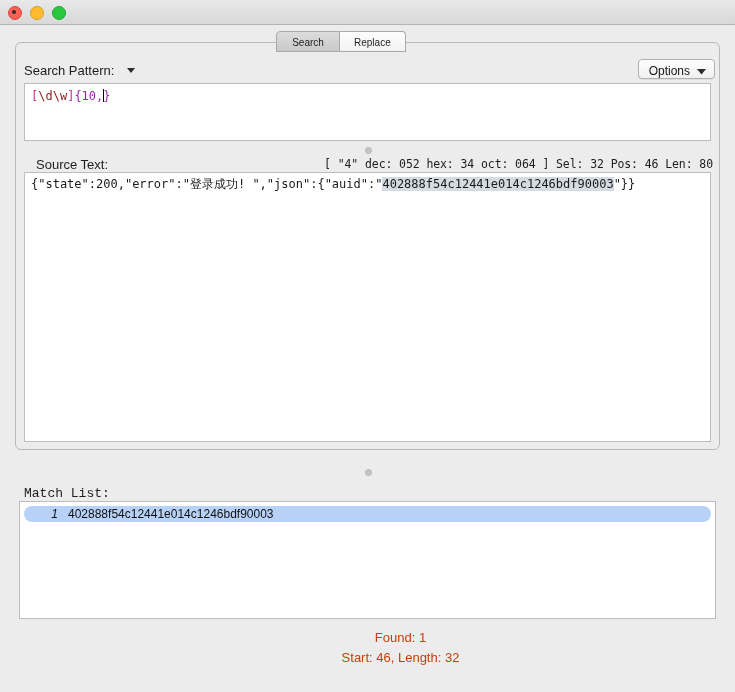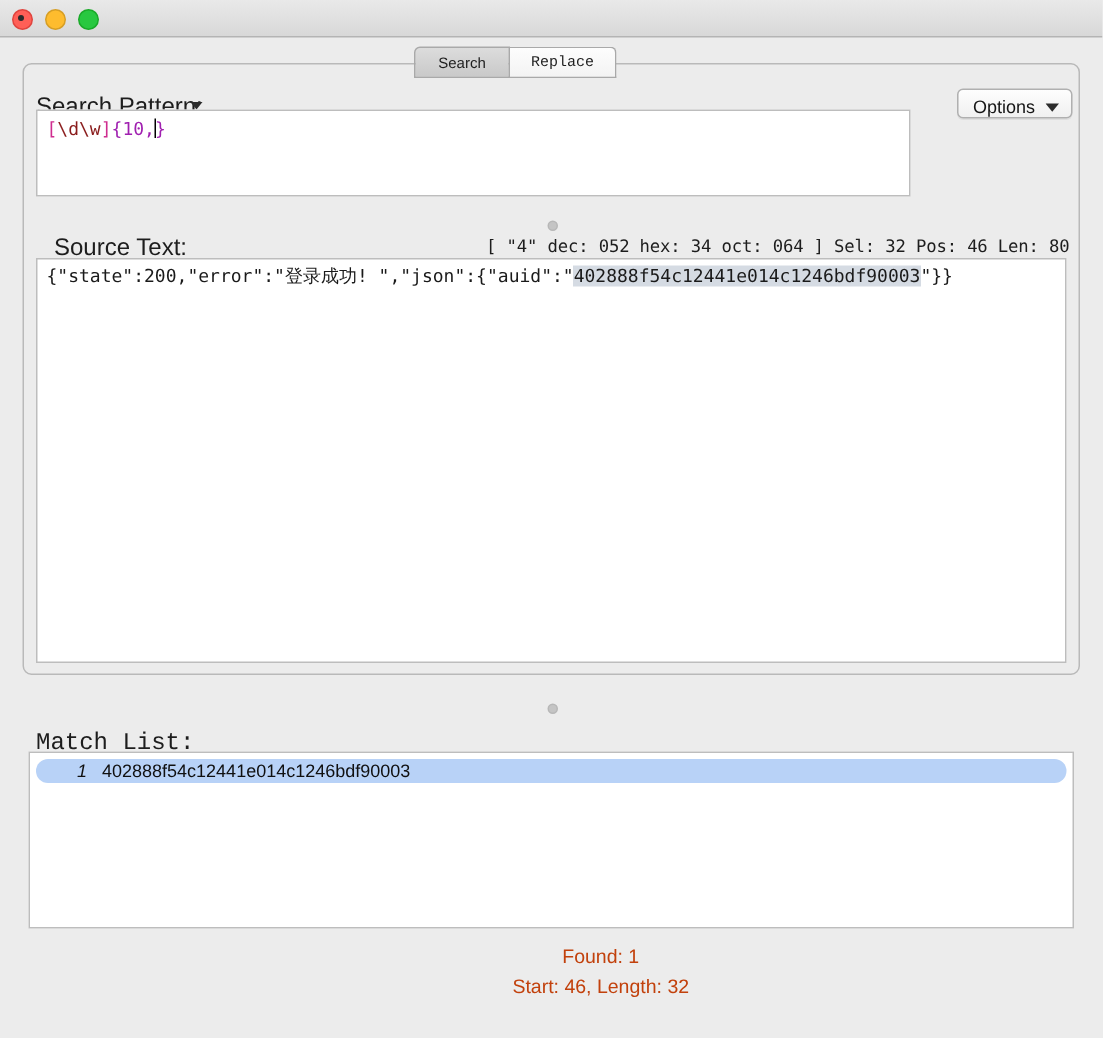--- a/index.html
+++ b/index.html
@@ -80,21 +80,20 @@
     border: 1px solid #a9a9a9;
     box-sizing: border-box;
   }
   .tab.first {
     border-top-left-radius: 4px;
     border-bottom-left-radius: 0;
   }
   .tab.last {
     border-left: none;
     border-top-right-radius: 4px;
-    font-family: Liberation Mono, monospace;
   }
   .tab.active {
     background: linear-gradient(to bottom, #dcdcdc, #c9c9c9);
   }
   .tab.inactive {
     background: linear-gradient(to bottom, #fdfdfd, #f3f3f3);
   }
 
   
   .panel {
@@ -103,21 +102,21 @@
     width: 705px;
     height: 408px;
     background: #ececec;
     border: 1px solid #b9b9b9;
     border-radius: 6px;
     box-sizing: border-box;
   }
 
   .field-label {
     position: absolute;
-    font-size: 16px;
+    font-size: 13px;
     color: #1d1d1d;
   }
 
   
   .lbl-search-pattern { left: 24px; top: 63px; }
   .disclosure {
     position: absolute;
     left: 124px; top: 64px;
     width: 14px; height: 12px;
     cursor: default;
@@ -145,22 +144,22 @@
   .textbox {
     position: absolute;
     background: #ffffff;
     border: 1px solid #bdbdbd;
     box-sizing: border-box;
     overflow: hidden;
     font-family: "DejaVu Sans Mono", monospace;
     font-size: 12px;
   }
   #pattern-box {
-    left: 24px; top: 73px;
-    width: 583px; height: 58px;
+    left: 24px; top: 83px;
+    width: 687px; height: 58px;
   }
   #pattern-text {
     padding: 5px 6px;
     white-space: pre;
     letter-spacing: 0px;
   }
   .rx-class  { color: #cf2d8f; }
   .rx-esc    { color: #8a1c1c; }
   .rx-quant  { color: #a020b0; }
   .caret {

